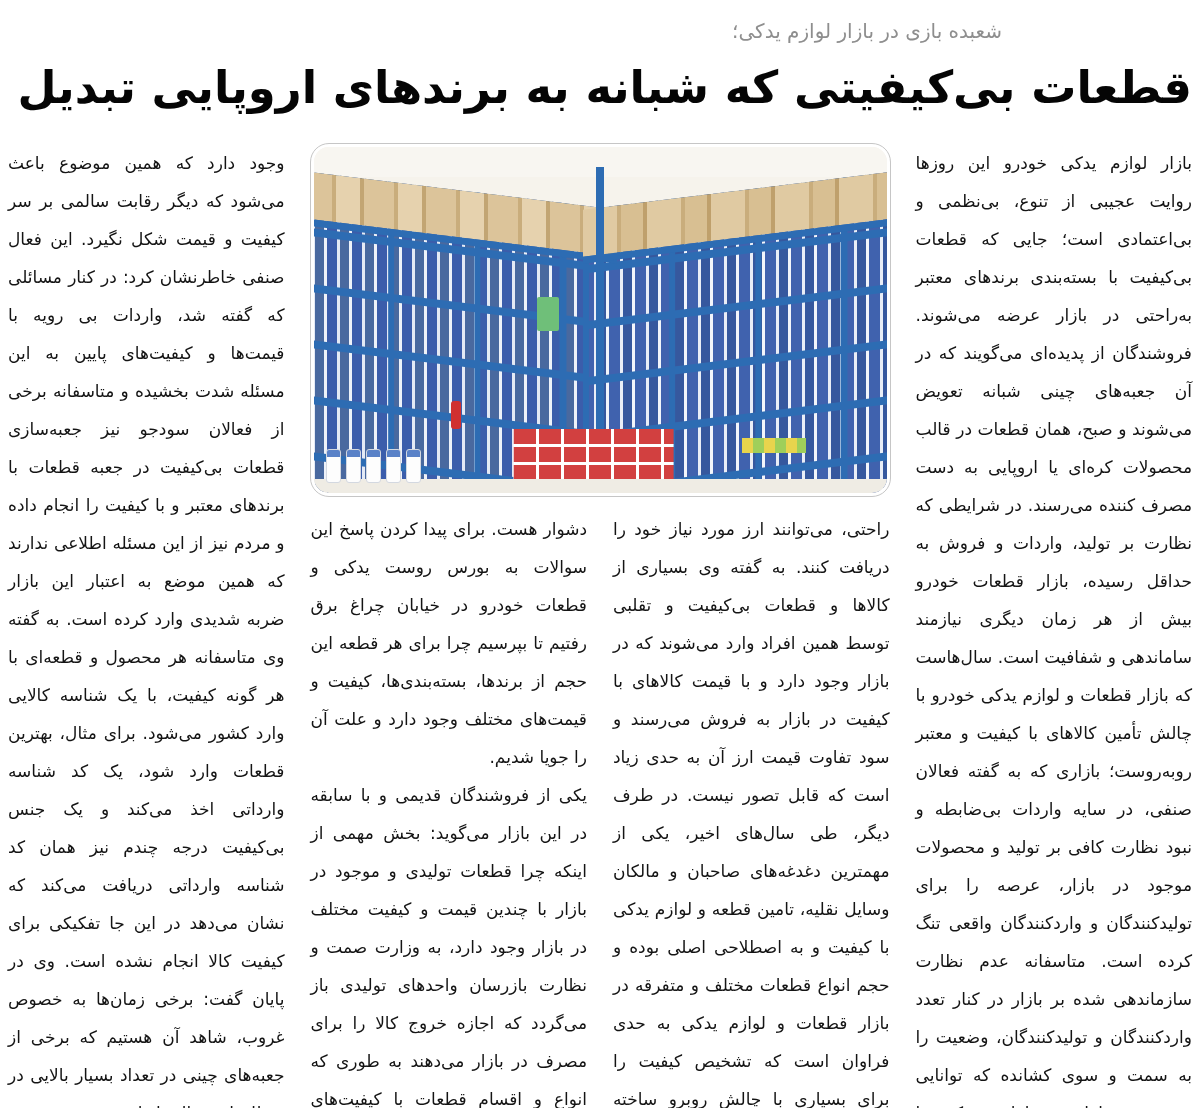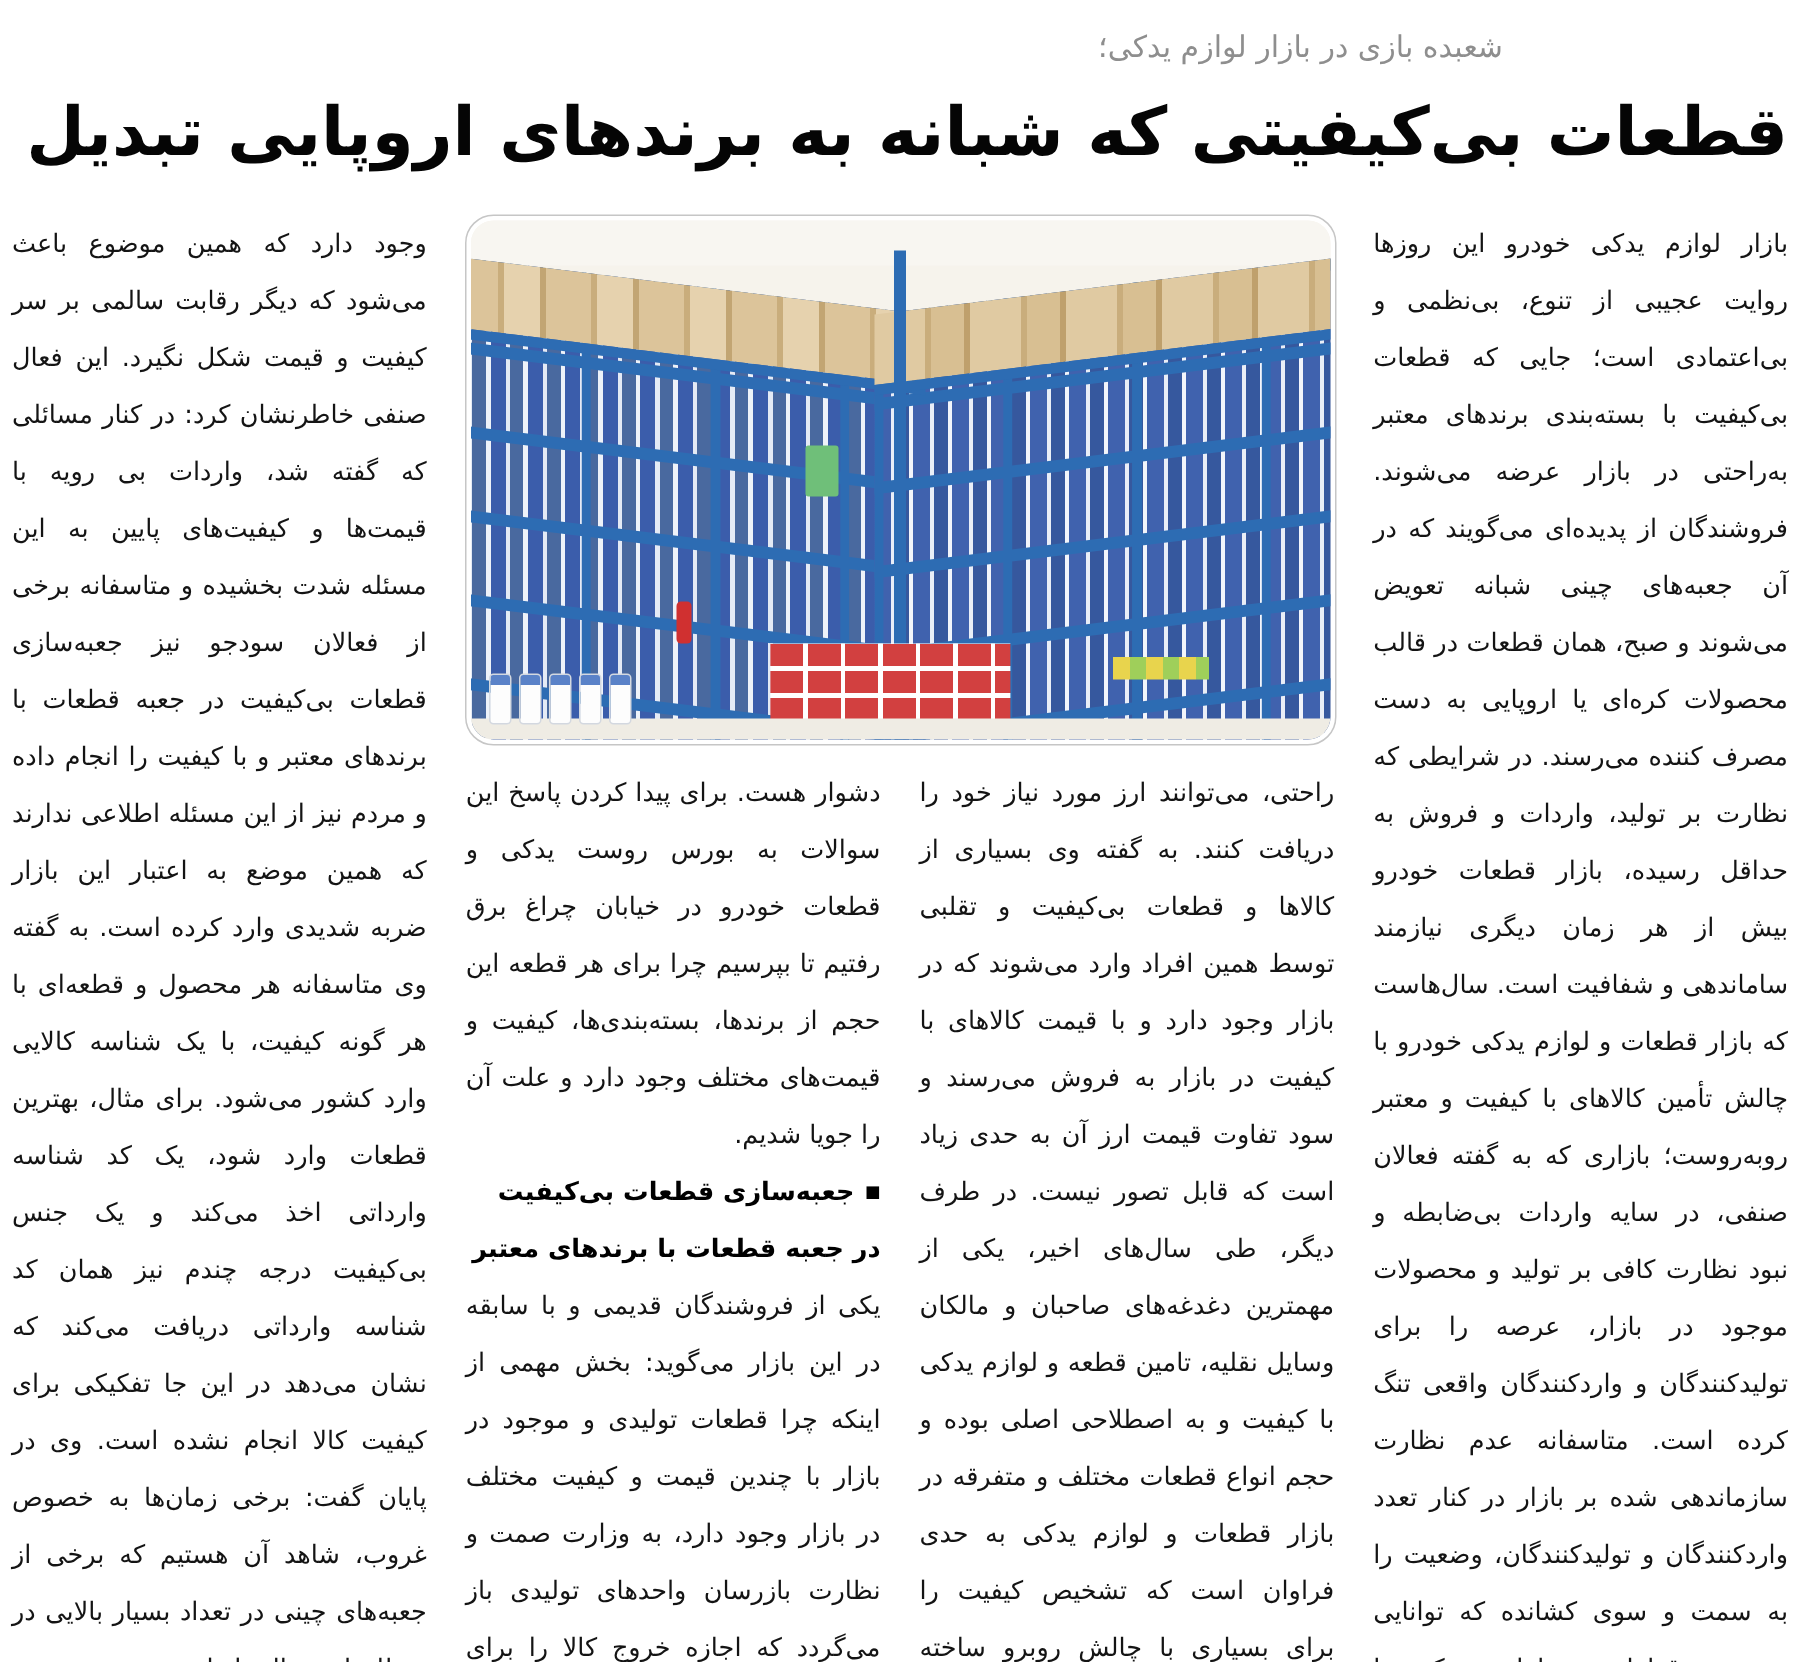--- a/index.html
+++ b/index.html
@@ -139,21 +139,20 @@
           <span></span>
         </div>
     </figure>
 
     <section class="col col-2">
       <p>راحتی، می‌توانند ارز مورد نیاز خود را دریافت کنند. به گفته وی بسیاری از کالاها و قطعات بی‌کیفیت و تقلبی توسط همین افراد وارد می‌شوند که در بازار وجود دارد و با قیمت کالاهای با کیفیت در بازار به فروش می‌رسند و سود تفاوت قیمت ارز آن به حدی زیاد است که قابل تصور نیست. در طرف دیگر، طی سال‌های اخیر، یکی از مهمترین دغدغه‌های صاحبان و مالکان وسایل نقلیه، تامین قطعه و لوازم یدکی با کیفیت و به اصطلاحی اصلی بوده و حجم انواع قطعات مختلف و متفرقه در بازار قطعات و لوازم یدکی به حدی فراوان است که تشخیص کیفیت را برای بسیاری با چالش روبرو ساخته است. برای مثال، زمانی که تعمیر کار قصد تعویض قطعه‌ای را داشته باشه گزینه‌های زیادی رو با قیمت‌های مختلف مطرح می‌کند که دست شما را برای انتخاب قطعه‌ای که قرار است بر روی خودرو نصب شود، باز می‌گذارد. حالا اگر شما قصد داشته باشید قطعه مورد نظر خود را به شخصه و از بورس قطعات تهیه کنید با حجم بزرگی از بسته‌بندی‌های متنوع قطعات و لوازم یدکی با قیمت‌های مختلف روبرو می‌شوید که تشخیص اصلی بودن یا اصالت کیفیت آن، حتی برای خیلی از متخصصین هم</p>
     </section>
 
     <section class="col col-3">
       <p>دشوار هست. برای پیدا کردن پاسخ این سوالات به بورس روست یدکی و قطعات خودرو در خیابان چراغ برق رفتیم تا بپرسیم چرا برای هر قطعه این حجم از برندها، بسته‌بندی‌ها، کیفیت و قیمت‌های مختلف وجود دارد و علت آن را جویا شدیم.</p>
-      <h3 class="subhead"><span class="bullet">■</span><span>جعبه‌سازی قطعات بی‌کیفیت در جعبه قطعات با برندهای معتبر</span></h3>
       <p>یکی از فروشندگان قدیمی و با سابقه در این بازار می‌گوید: بخش مهمی از اینکه چرا قطعات تولیدی و موجود در بازار با چندین قیمت و کیفیت مختلف در بازار وجود دارد، به وزارت صمت و نظارت بازرسان واحدهای تولیدی باز می‌گردد که اجازه خروج کالا را برای مصرف در بازار می‌دهند به طوری که انواع و اقسام قطعات با کیفیت‌های مختلف در بازار وجود دارد و اگر واحدهای نظارتی که استانداردهای بیشتری را در نظر بگیرند و قیمت نیز در کنترل وزارتخانه باشد، می‌توان گفت که با مشکلات کمتری در این رابطه روبرو خواهیم بود. به گفته این عضو اتحادیه فروشندگان لوازم یدکی خودرو در گذشته تنها تعداد انگشت‌شماری کارخانه و واحد تولیدی وجود داشت که با یکدیگر در رقابت بر سر کیفیت و قیمت بودند، اما امروز در این حوزه صدها واحد تولیدی ریز و درشت</p>
     </section>
 
     <section class="col col-4">
       <p>وجود دارد که همین موضوع باعث می‌شود که دیگر رقابت سالمی بر سر کیفیت و قیمت شکل نگیرد. این فعال صنفی خاطرنشان کرد: در کنار مسائلی که گفته شد، واردات بی رویه با قیمت‌ها و کیفیت‌های پایین به این مسئله شدت بخشیده و متاسفانه برخی از فعالان سودجو نیز جعبه‌سازی قطعات بی‌کیفیت در جعبه قطعات با برندهای معتبر و با کیفیت را انجام داده و مردم نیز از این مسئله اطلاعی ندارند که همین موضع به اعتبار این بازار ضربه شدیدی وارد کرده است. به گفته وی متاسفانه هر محصول و قطعه‌ای با هر گونه کیفیت، با یک شناسه کالایی وارد کشور می‌شود. برای مثال، بهترین قطعات وارد شود، یک کد شناسه وارداتی اخذ می‌کند و یک جنس بی‌کیفیت درجه چندم نیز همان کد شناسه وارداتی دریافت می‌کند که نشان می‌دهد در این جا تفکیکی برای کیفیت کالا انجام نشده است. وی در پایان گفت: برخی زمان‌ها به خصوص غروب، شاهد آن هستیم که برخی از جعبه‌های چینی در تعداد بسیار بالایی در سطل‌های زباله انداخته شده و صبح قطعات درون آن جعبه‌ها در بسته‌بندی قطعات کره‌ای به مردم عرضه می‌شود.</p>
 
     </section>
 
   </main>
 </div>

